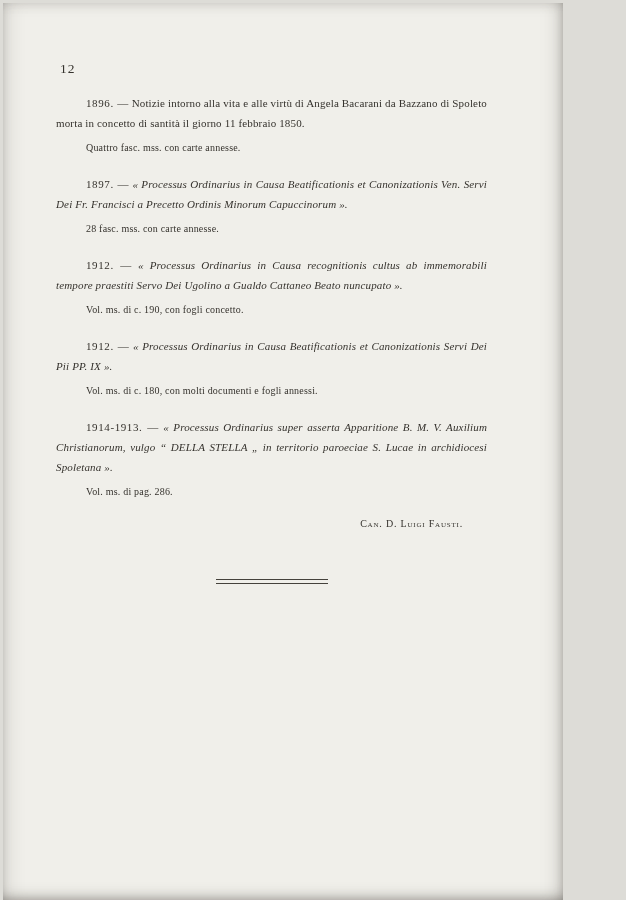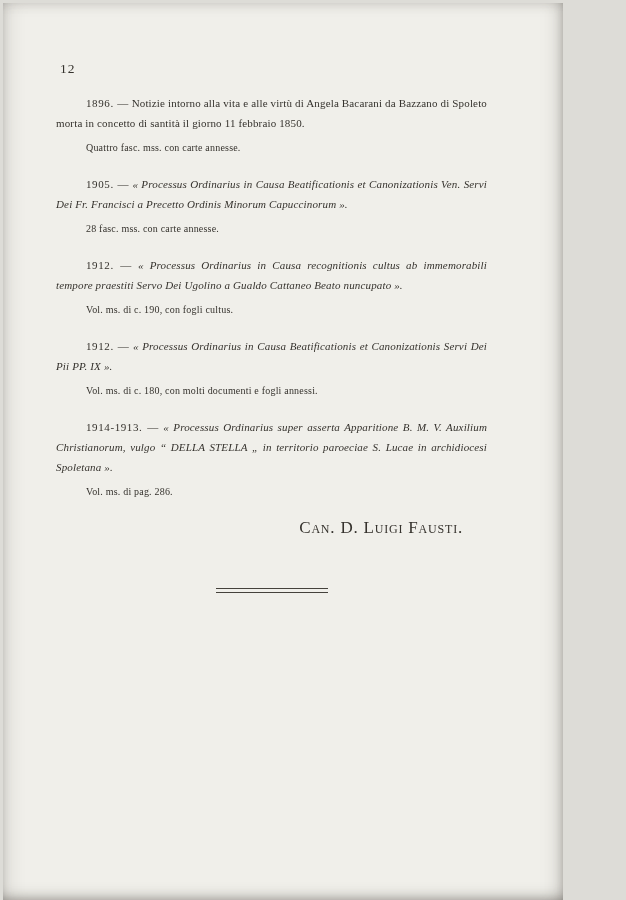--- a/index.html
+++ b/index.html
@@ -51,21 +51,21 @@
   .entry .body.italic {
     font-style: italic;
   }
   .note {
     font-size: 10px;
     line-height: 17px;
     letter-spacing: 0.2px;
     margin: 0 0 18px 30px;
   }
   .signature {
-    font-size: 17px;
+    font-size: 10px;
     font-variant: small-caps;
     letter-spacing: 0.8px;
     text-align: right;
     margin: 10px 24px 0 0;
   }
   .end-rule {
     width: 112px;
     height: 3px;
     margin: 50px auto 0 auto;
     border-top: 1.6px solid #45423c;
@@ -78,28 +78,28 @@
 <div class="page">
   <div class="page-number">12</div>
 
   <div class="entries">
   <div class="entry-block">
     <p class="entry"><span class="date">1896. —</span><span class="body"> Notizie intorno alla vita e alle virtù di Angela Bacarani da Bazzano di Spoleto morta in concetto di santità il giorno 11 febbraio 1850.</span></p>
     <p class="note">Quattro fasc. mss. con carte annesse.</p>
   </div>
 
   <div class="entry-block">
-    <p class="entry"><span class="date">1905. —</span><span class="body italic"> « Processus Ordinarius in Causa Beatificationis et Canonizationis Ven. Servi Dei Fr. Francisci a Precetto Ordinis Minorum Capuccinorum ».</span></p>
+    <p class="entry"><span class="date">1897. —</span><span class="body italic"> « Processus Ordinarius in Causa Beatificationis et Canonizationis Ven. Servi Dei Fr. Francisci a Precetto Ordinis Minorum Capuccinorum ».</span></p>
     <p class="note">28 fasc. mss. con carte annesse.</p>
   </div>
 
 
   <div class="entry-block">
     <p class="entry"><span class="date">1912. —</span><span class="body italic"> « Processus Ordinarius in Causa recognitionis cultus ab immemorabili tempore praestiti Servo Dei Ugolino a Gualdo Cattaneo Beato nuncupato ».</span></p>
-    <p class="note">Vol. ms. di c. 190, con fogli cultus.</p>
+    <p class="note">Vol. ms. di c. 190, con fogli concetto.</p>
   </div>
 
   <div class="entry-block">
     <p class="entry"><span class="date">1912. —</span><span class="body italic"> « Processus Ordinarius in Causa Beatificationis et Canonizationis Servi Dei Pii PP. IX ».</span></p>
     <p class="note">Vol. ms. di c. 180, con molti documenti e fogli annessi.</p>
   </div>
 
   <div class="entry-block">
     <p class="entry"><span class="date">1914-1913. —</span><span class="body italic"> « Processus Ordinarius super asserta Apparitione B. M. V. Auxilium Christianorum, vulgo “ DELLA STELLA „ in territorio paroeciae S. Lucae in archidiocesi Spoletana ».</span></p>
     <p class="note">Vol. ms. di pag. 286.</p>

